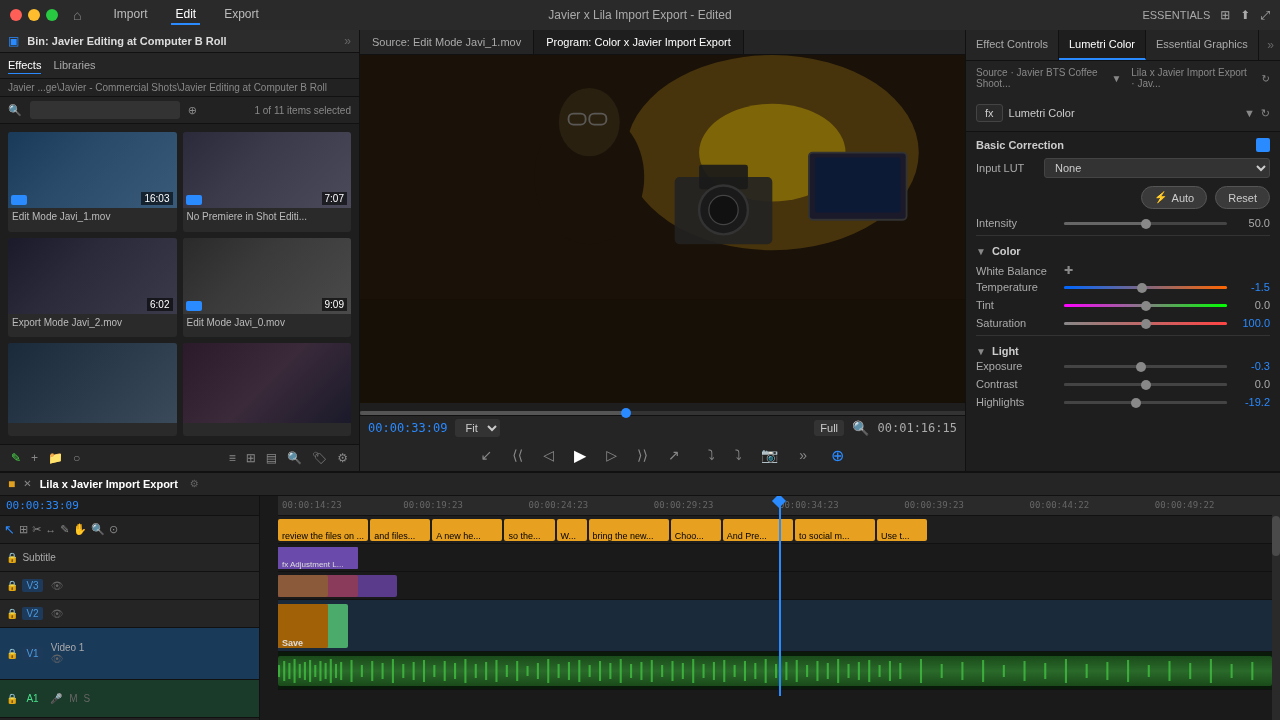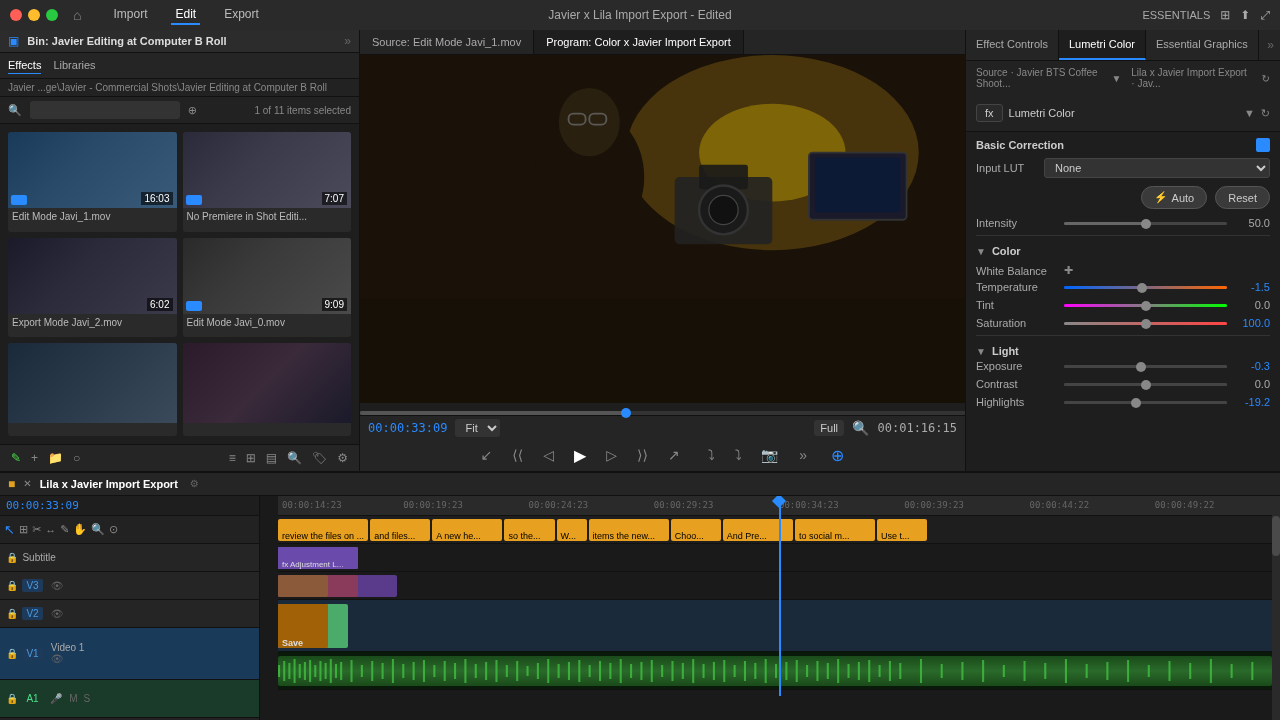--- a/index.html
+++ b/index.html
@@ -507,21 +507,21 @@
             <div class="track-clip clip-subtitle" style="width:7%;position:relative;flex-shrink:0;">
                 <span>A new he...</span>
               </div>
             <div class="track-clip clip-subtitle" style="width:5%;position:relative;flex-shrink:0;">
                 <span>so the...</span>
               </div>
             <div class="track-clip clip-subtitle" style="width:3%;position:relative;flex-shrink:0;">
                 <span>W...</span>
               </div>
             <div class="track-clip clip-subtitle" style="width:8%;position:relative;flex-shrink:0;">
-                <span>items the new...</span>
+                <span>bring the new...</span>
               </div>
             <div class="track-clip clip-subtitle" style="width:5%;position:relative;flex-shrink:0;">
                 <span>Choo...</span>
               </div>
             <div class="track-clip clip-subtitle" style="width:7%;position:relative;flex-shrink:0;">
                 <span>And Pre...</span>
               </div>
             <div class="track-clip clip-subtitle" style="width:8%;position:relative;flex-shrink:0;">
                 <span>to social m...</span>
               </div>

